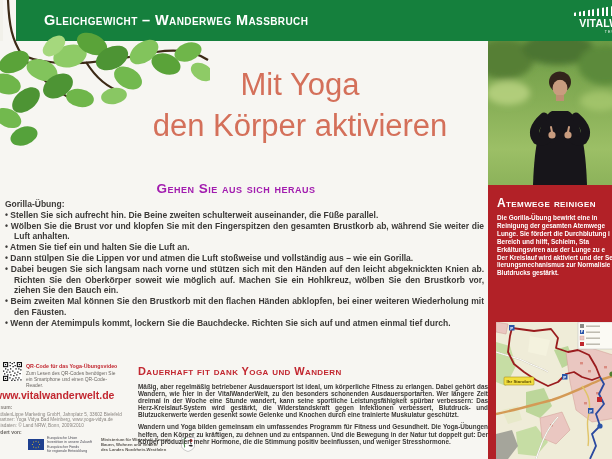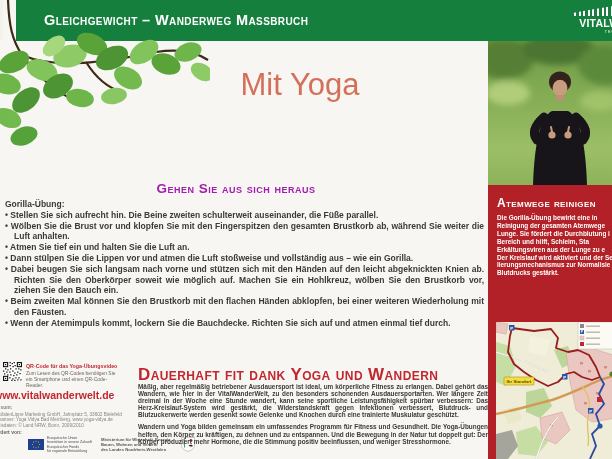--- a/index.html
+++ b/index.html
@@ -38,21 +38,21 @@
   .imprint{position:absolute;left:-16px;top:404px;color:#8a8580;}
   .imprint-label{font-size:5px;font-weight:bold;margin-bottom:1.5px;}
   .imprint-lines div{font-size:4.7px;line-height:5.8px;white-space:nowrap;}
   .funding-label{position:absolute;left:-13px;top:429px;font-size:5px;font-weight:bold;color:#6b6763;}
   .logos-row{position:absolute;left:28px;top:436px;display:flex;gap:9px;align-items:center;}
   .eu-block{display:flex;gap:3px;align-items:center;}
   .eu-text div{font-size:3.6px;line-height:4.3px;color:#4a4a55;white-space:nowrap;}
   .ministry div{font-size:4.2px;line-height:5px;font-weight:bold;color:#5a5650;white-space:nowrap;}
   
   .s2-heading{position:absolute;left:138px;top:365px;color:#c22730;
-    font-variant:small-caps;font-weight:bold;font-size:17px;letter-spacing:.4px;white-space:nowrap;}
+    font-variant:small-caps;font-weight:bold;font-size:11px;letter-spacing:.4px;white-space:nowrap;}
   .s2-paras{position:absolute;left:138px;top:383px;width:350px;color:#3c3a38;
     font-size:6.4px;line-height:7.1px;font-weight:bold;text-align:justify;}
   .s2-paras p{margin:0 0 5px 0;}
   
   .photo{position:absolute;left:488px;top:41px;}
   .photo-credit{position:absolute;left:595px;top:187px;color:#fff;font-size:4.5px;white-space:nowrap;}
   .panel{position:absolute;left:488px;top:185px;width:124px;height:274px;background:#b22127;}
   .panel-heading{position:absolute;left:497px;top:196px;color:#fff;white-space:nowrap;
     font-variant:small-caps;font-weight:bold;font-size:12px;letter-spacing:.4px;text-align:center;}
   .panel-lines{position:absolute;left:497px;top:214px;color:#fff;}
@@ -98,20 +98,21 @@
       <ellipse cx="148" cy="52" rx="16" ry="10" fill="#82c45c" transform="rotate(-35 148 52)"></ellipse>
       <ellipse cx="170" cy="64" rx="15" ry="10" fill="#5aa339" transform="rotate(20 170 64)"></ellipse>
       <ellipse cx="192" cy="52" rx="14" ry="9" fill="#6fb64a" transform="rotate(-20 192 52)"></ellipse>
       <ellipse cx="206" cy="72" rx="12" ry="8" fill="#8ecb66" transform="rotate(30 206 72)"></ellipse>
       <ellipse cx="58" cy="46" rx="13" ry="8" fill="#a5d87d" transform="rotate(-40 58 46)"></ellipse>
     </g>
   </svg>
 
   <div class="main-title">
     <div>Mit Yoga</div>
+    <div>den Körper aktivieren</div>
   </div>
 
   <div class="s1-heading">Gehen Sie aus sich heraus</div>
   <div class="steps">
     <div>Gorilla-Übung:</div>
     <ul>
         <li>Stellen Sie sich aufrecht hin. Die Beine zweiten schulterweit auseinander, die Füße parallel.</li>
         <li>Wölben Sie die Brust vor und klopfen Sie mit den Fingerspitzen den gesamten Brustkorb ab, während Sie weiter die Luft anhalten.</li>
         <li>Atmen Sie tief ein und halten Sie die Luft an.</li>
         <li>Dann stülpen Sie die Lippen vor und atmen die Luft stoßweise und vollständig aus – wie ein Gorilla.</li>

